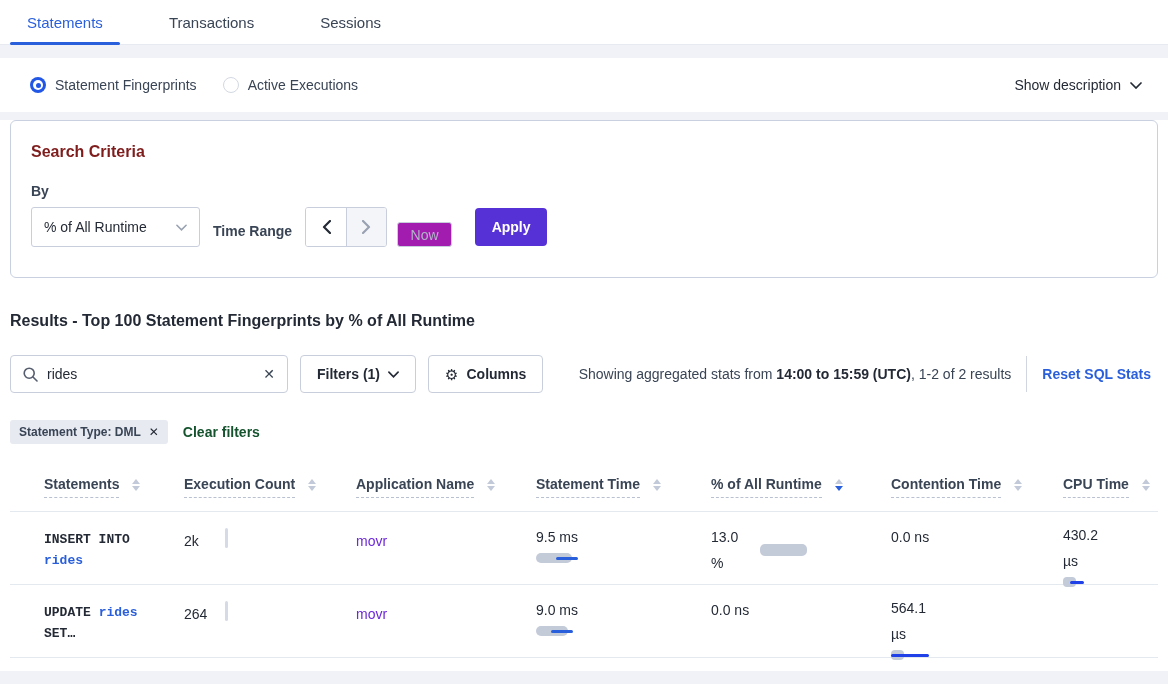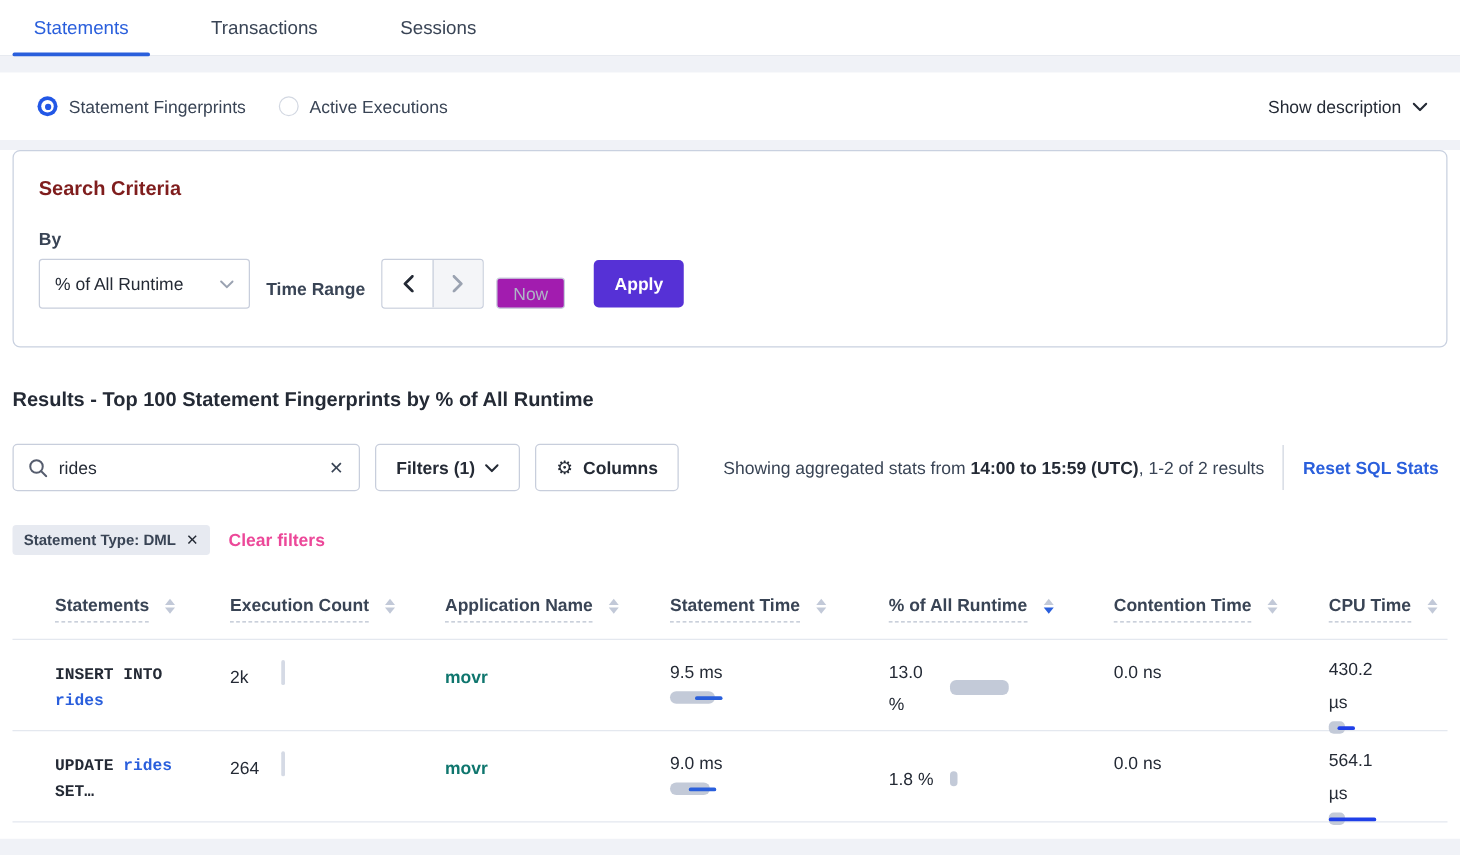--- a/index.html
+++ b/index.html
@@ -59,41 +59,41 @@
   .btn { height:38px; border:1px solid #C8CEDC; border-radius:4px; background:#fff; display:flex; align-items:center; gap:8px; padding:0 16px; font-size:14px; font-weight:bold; color:#242A35; margin-right:12px; cursor:pointer; }
   .stats-note { margin-left:auto; font-size:14px; color:#394455; white-space:nowrap; }
   .stats-note b { color:#242A35; }
   .v-divider { width:1px; height:36px; background:#D0D5DF; margin:0 15px; }
   .reset-link { font-size:14px; font-weight:bold; color:#2A5FDC; white-space:nowrap; cursor:pointer; margin-right:7px; }
 
   
   .chips { margin:27px 10px 0 10px; display:flex; align-items:center; gap:15px; }
   .chip { background:#E7EAF1; border-radius:3px; height:24px; display:flex; align-items:center; gap:8px; padding:0 9px; font-size:12px; font-weight:bold; color:#394455; }
   .chip .x { font-size:12px; cursor:pointer; color:#242A35; }
-  .clear-link { font-size:14px; font-weight:bold; color:#ec4899; cursor:pointer; }
+  .clear-link { font-size:14px; font-weight:bold; color:#14532d; cursor:pointer; }
 
   
   .table { margin:18px 10px 0 10px; }
   .tr { display:grid; grid-template-columns:140px 172px 180px 175px 180px 172px 1fr; padding-left:34px; border-bottom:1px solid #E4E8EF; }
   .tr.head { height:50px; align-items:center; }
   .tr.row { height:73px; }
   .th { display:flex; align-items:center; gap:13px; }
   .th-label { font-size:14px; font-weight:bold; color:#394455; border-bottom:1.5px dashed #B9C1D0; padding-bottom:5px; cursor:pointer; }
   .sort { display:flex; flex-direction:column; gap:2px; margin-bottom:4px; cursor:pointer; }
   .sort i { display:block; width:0; height:0; border-left:4px solid transparent; border-right:4px solid transparent; }
   .sort .up { border-bottom:5px solid #C2C9D8; }
   .sort .dn { border-top:5px solid #C2C9D8; }
   .sort[data-sort="desc"] .dn { border-top-color:#2A5FDC; }
 
   .cell { padding-top:17px; font-size:14px; color:#242A35; }
   .stmt { font-family:"Liberation Mono","DejaVu Sans Mono",monospace; font-size:13px; line-height:21px; font-weight:bold; cursor:pointer; }
   .stmt .lnk { color:#2A5FDC; }
   .cell.count { position:relative; padding-top:21px; }
   .count-bar { position:absolute; left:41px; top:16px; width:3px; height:20px; background:#D5DAE5; border-radius:2px; }
-  .cell.app { padding-top:21px; color:#0f766e;font-weight:bold; }
+  .cell.app { padding-top:21px; color:#6d28d9; }
   .cell.contention { padding-top:17px; }
 
   .barwrap { position:relative; height:12px; margin-top:7px; }
   .bar-gray { position:absolute; left:0; top:1px; height:10px; background:#C3CAD8; border-radius:5px; }
   .bar-blue { position:absolute; top:4.5px; height:3.5px; background:#2A5FDC; border-radius:2px; }
 
   .cell.pct { display:flex; align-items:center; gap:9px; padding-top:0; }
   .pct-text { width:40px; line-height:26px; }
   .pct-bar { height:12px; background:#C3CAD8; border-radius:5px; flex:none; }
 
@@ -331,24 +331,20 @@
           <span class="count-bar"></span>
         </div>
         <div class="cell app"><span>movr</span></div>
         <div class="cell">
           <div>9.0 ms</div>
           <div class="barwrap">
             <span class="bar-gray" style="width: 32px;"></span>
             <span class="bar-blue" style="left: 15px; width: 22px;"></span>
           </div>
         </div>
-        <div class="cell pct">
-          <span class="pct-text">1.8 %</span>
-          <span class="pct-bar" style="width: 6px;"></span>
-        </div>
         <div class="cell contention"><span>0.0 ns</span></div>
         <div class="cell cpu">
           <div class="cpu-text">564.1 µs</div>
           <div class="cpu-bars">
             <span class="cpu-gray"></span>
             <span class="cpu-blue" style="left: 0px; width: 38px;"></span>
           </div>
         </div>
       </div>
 

